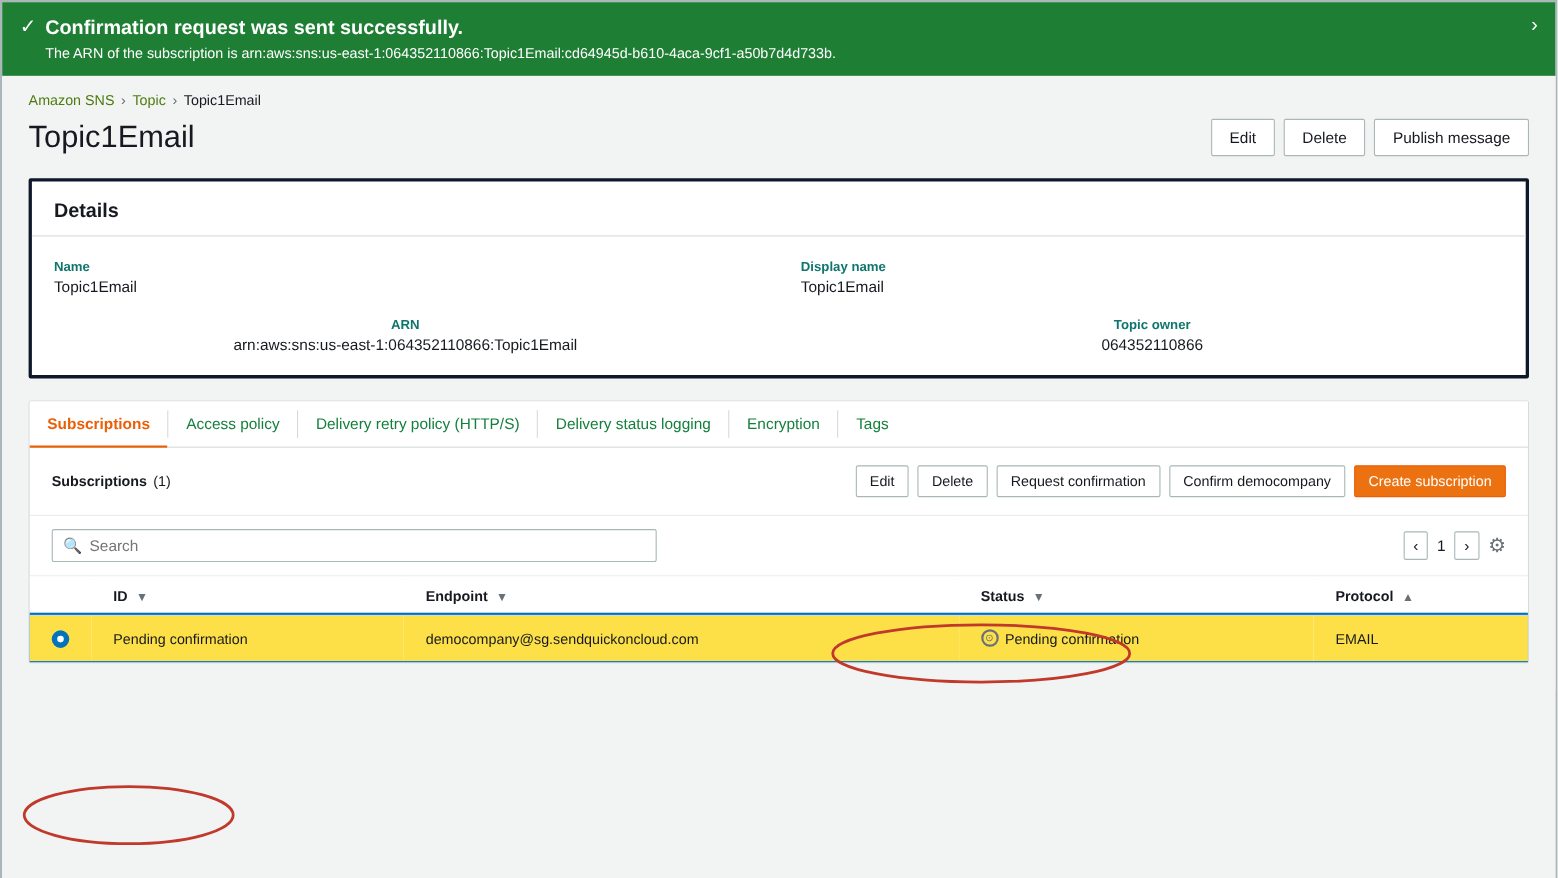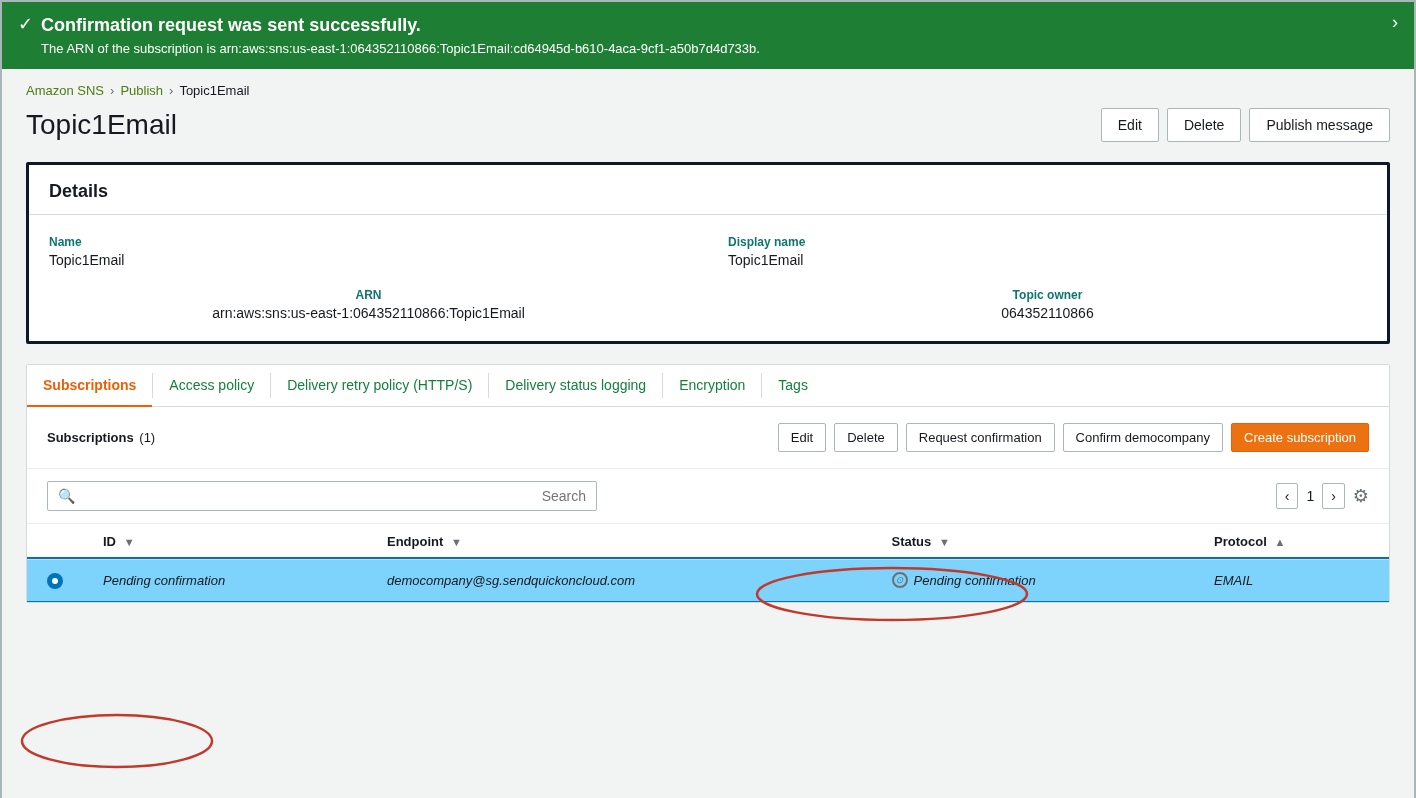--- a/index.html
+++ b/index.html
@@ -49,34 +49,34 @@
     .tab.active { color: #eb5f07; border-bottom-color: #eb5f07; font-weight: 600; }
     .subscriptions-header { display: flex; align-items: center; justify-content: space-between; padding: 16px 20px; border-bottom: 1px solid #eaeded; }
     .subscriptions-title { font-size: 13px; font-weight: 700; }
     .subscriptions-actions { display: flex; gap: 8px; align-items: center; }
     .btn-sm { padding: 6px 12px; font-size: 13px; }
 
     
     .search-container { padding: 12px 20px; border-bottom: 1px solid #eaeded; display: flex; align-items: center; justify-content: space-between; }
     .search-input-wrapper { display: flex; align-items: center; border: 1px solid #aab7b8; border-radius: 2px; background: #fff; padding: 6px 10px; width: 550px; }
     .search-icon-el { color: #687078; margin-right: 6px; }
-    .search-input { border: none; outline: none; font-size: 14px; width: 100%; color: #687078; text-align: right; }
+    .search-input { border: none; outline: none; font-size: 14px; width: 100%; color: #687078; }
     .pagination-controls { display: flex; align-items: center; gap: 8px; }
     .pagination-btn { background: none; border: 1px solid #aab7b8; border-radius: 2px; padding: 4px 8px; cursor: pointer; font-size: 14px; color: #16191f; }
     .pagination-num { font-size: 14px; }
     .settings-btn { background: none; border: none; cursor: pointer; font-size: 18px; color: #687078; }
 
     
     .table-container { overflow-x: auto; }
     table { width: 100%; border-collapse: collapse; }
     th { padding: 10px 20px; text-align: left; font-size: 13px; font-weight: 700; color: #16191f; border-bottom: 1px solid #d5dbdb; white-space: nowrap; cursor: pointer; background: #fff; }
     th:last-child { border-bottom: 1px solid #d5dbdb; }
     .sort-icon { margin-left: 4px; color: #687078; font-size: 11px; }
     td { padding: 12px 20px; font-size: 13px; color: #16191f; border-bottom: 1px solid #eaeded; vertical-align: middle; }
-    tr.selected td { background: #7dd3fc; font-style: italic; }
+    tr.selected td { background: #fde047; }
     tr.selected { outline: 2px solid #0073bb; }
     .radio-circle { width: 16px; height: 16px; border-radius: 50%; border: 2px solid #0073bb; background: #0073bb; display: inline-flex; align-items: center; justify-content: center; }
     .radio-inner { width: 6px; height: 6px; border-radius: 50%; background: #fff; }
     .status-pending { display: flex; align-items: center; gap: 6px; color: #16191f; }
     .status-clock { width: 16px; height: 16px; border-radius: 50%; border: 2px solid #687078; display: inline-flex; align-items: center; justify-content: center; font-size: 9px; color: #687078; }
 
     
     .outer-frame { border: 2px solid #aab7b8; min-height: 798px; }
 
     .tabs-section { background: #fff; border: 1px solid #d5dbdb; border-radius: 2px; margin-bottom: 0; }
@@ -102,21 +102,21 @@
       </div>
     </div>
     <span class="banner-close">›</span>
   </div>
 
   <div class="main-content">
 
     <nav class="breadcrumb">
       <a href="#">Amazon SNS</a>
       <span class="breadcrumb-sep">›</span>
-      <a href="#">Publish</a>
+      <a href="#">Topic</a>
       <span class="breadcrumb-sep">›</span>
       <span>Topic1Email</span>
     </nav>
 
     <div class="page-header">
       <h1 class="page-title">Topic1Email</h1>
       <div class="header-buttons">
         <button class="btn btn-default">Edit</button>
         <button class="btn btn-default">Delete</button>
         <button class="btn btn-default">Publish message</button>

